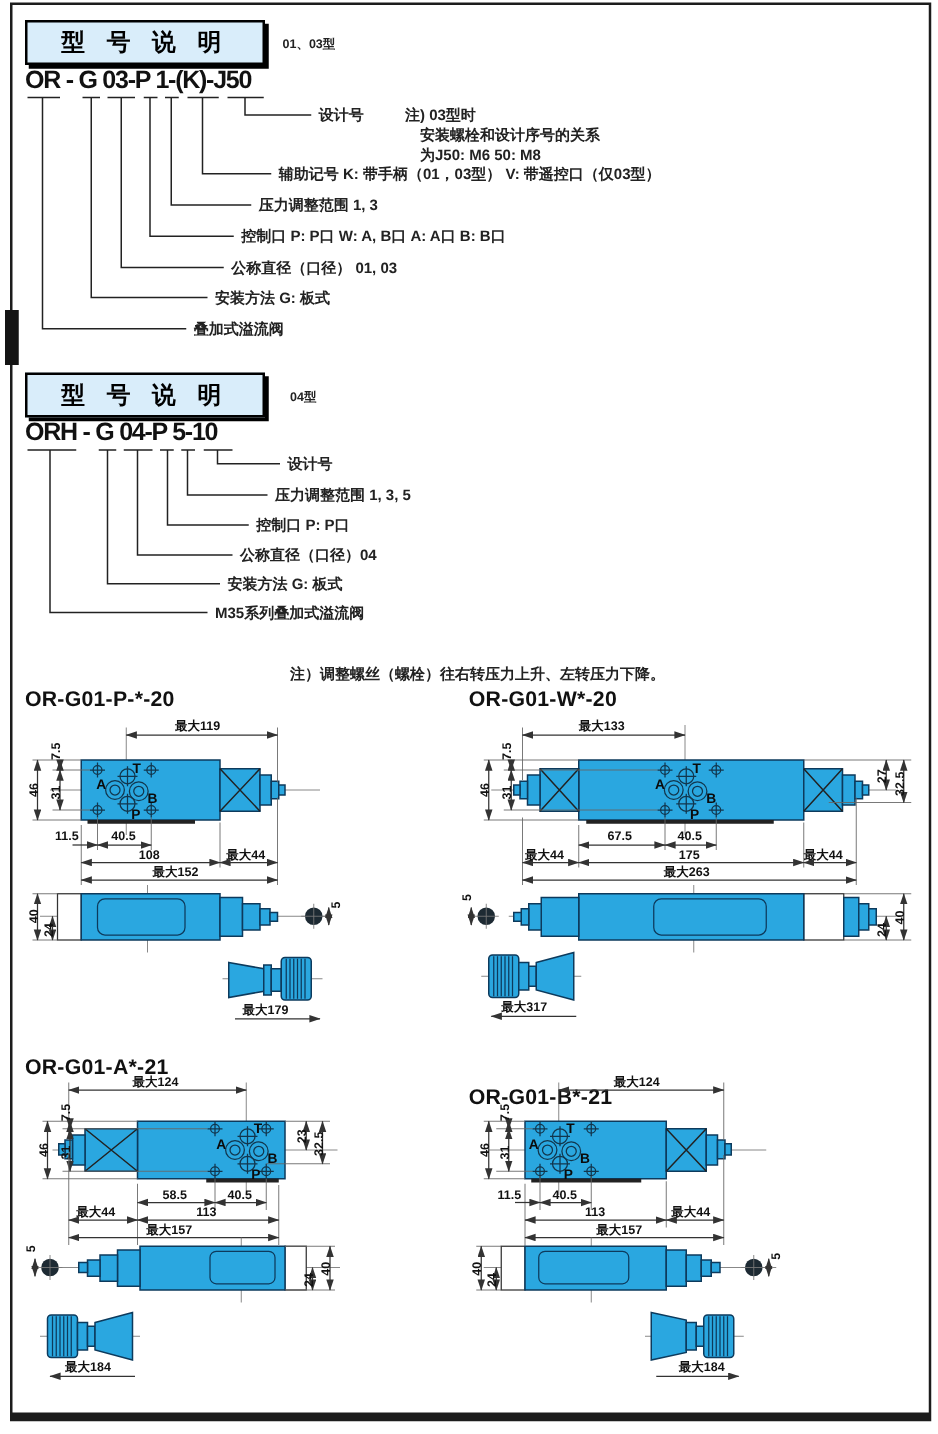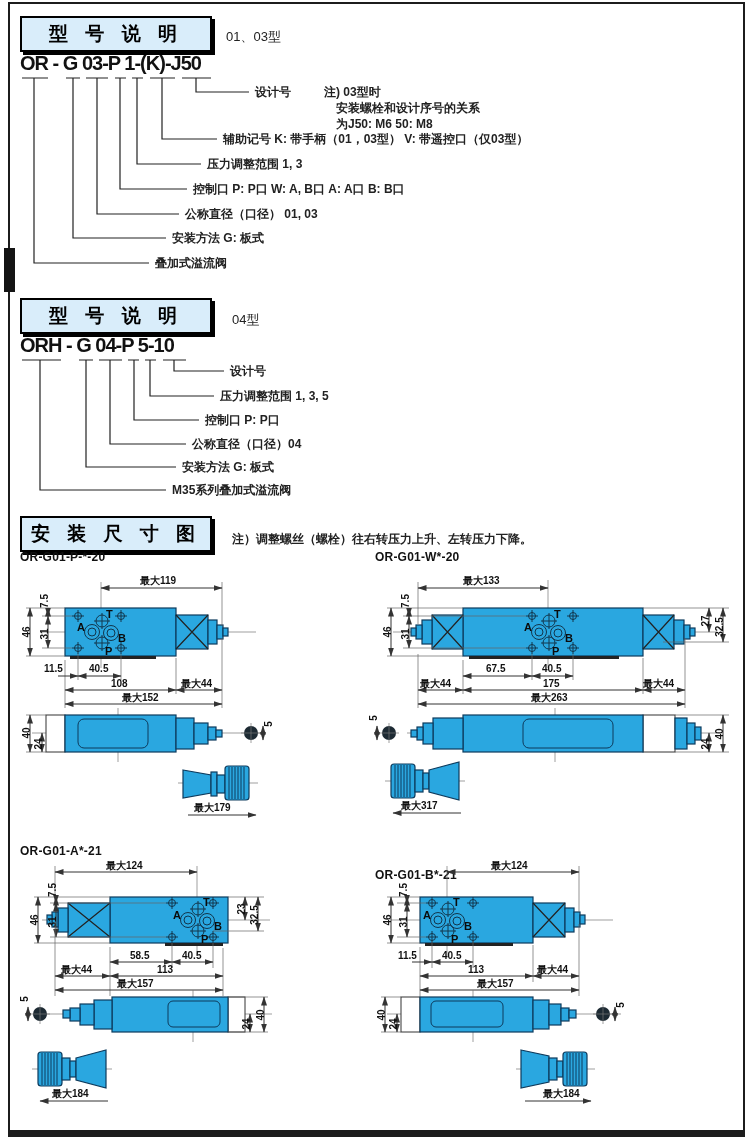--- a/index.html
+++ b/index.html
@@ -4,23 +4,23 @@
 <style>
   html,body{margin:0;padding:0;background:#fff;}
   #page{position:relative;width:750px;height:1147px;background:#fff;overflow:hidden;
         font-family:"Liberation Sans","DejaVu Sans",sans-serif;color:#111;}
   .frame{position:absolute;left:8px;top:2px;right:5px;bottom:10px;
          border:2px solid #1c1c1c;border-bottom-width:7px;background:#fff;}
   .tab{position:absolute;left:4px;top:248px;width:11px;height:44px;background:#141414;}
   .hdr{position:absolute;width:188px;height:32px;background:#d9edfa;border:2px solid #000;
        box-shadow:3px 3px 0 #000;display:flex;align-items:center;justify-content:center;}
   .hdr span{font-weight:bold;font-size:19px;letter-spacing:6px;color:#000;white-space:nowrap;}
-  .typ{position:absolute;font-size:13px;font-weight:normal;color:#222;}
+  .typ{position:absolute;font-size:10px;font-weight:bold;color:#222;}
   .notebig{position:absolute;font-size:12px;font-weight:bold;color:#222;text-align:center;}
-  .dtitle{position:absolute;font-size:12px;font-weight:600;color:#111;letter-spacing:0.2px;}
+  .dtitle{position:absolute;font-size:17px;font-weight:600;color:#111;letter-spacing:0.2px;}
   svg{position:absolute;overflow:visible;}
   .code{font:bold 20px "Liberation Sans","DejaVu Sans",sans-serif;letter-spacing:-1px;fill:#111;}
   .lab{font:bold 12px "Liberation Sans","DejaVu Sans",sans-serif;fill:#222;}
   .ln{stroke:#222;stroke-width:1.2;fill:none;}
   .body{fill:#2aa7e0;stroke:#0d3a5c;stroke-width:1.2;}
   .white{fill:#fff;stroke:#333;stroke-width:1;}
   .dark{fill:#1d2a33;}
   .cl{stroke:#777;stroke-width:0.7;fill:none;}
   .ext{stroke:#666;stroke-width:0.7;fill:none;}
   .dim{stroke:#333;stroke-width:1;fill:none;marker-start:url(#arr);marker-end:url(#arr);}
@@ -93,23 +93,20 @@
       <path d="M22,30 V160 H148"></path>
     </g>
     <text class="lab" x="212" y="45">设计号</text>
     <text class="lab" x="202" y="70">压力调整范围 1, 3, 5</text>
     <text class="lab" x="187" y="94">控制口 P: P口</text>
     <text class="lab" x="174" y="118">公称直径（口径）04</text>
     <text class="lab" x="164" y="141">安装方法 G: 板式</text>
     <text class="lab" x="154" y="164">M35系列叠加式溢流阀</text>
   </svg>
 
-  <div class="hdr" style="left:20px;top:516px;">
-    <span>安 装 尺 寸 图</span>
-  </div>
   <div class="notebig" style="left:232px;top:531px;">注）调整螺丝（螺栓）往右转压力上升、左转压力下降。</div>
 
   <div class="dtitle" style="left:20px;top:550px;">OR-G01-P-*-20</div>
   <div class="dtitle" style="left:375px;top:550px;">OR-G01-W*-20</div>
   <div class="dtitle" style="left:20px;top:844px;">OR-G01-A*-21</div>
   <div class="dtitle" style="left:375px;top:868px;">OR-G01-B*-21</div>
 
   <svg style="left:18px;top:568px;" width="320" height="250" viewBox="0 0 320 250">
     <g>
       <line class="cl" x1="22" y1="64" x2="238" y2="64"></line>

